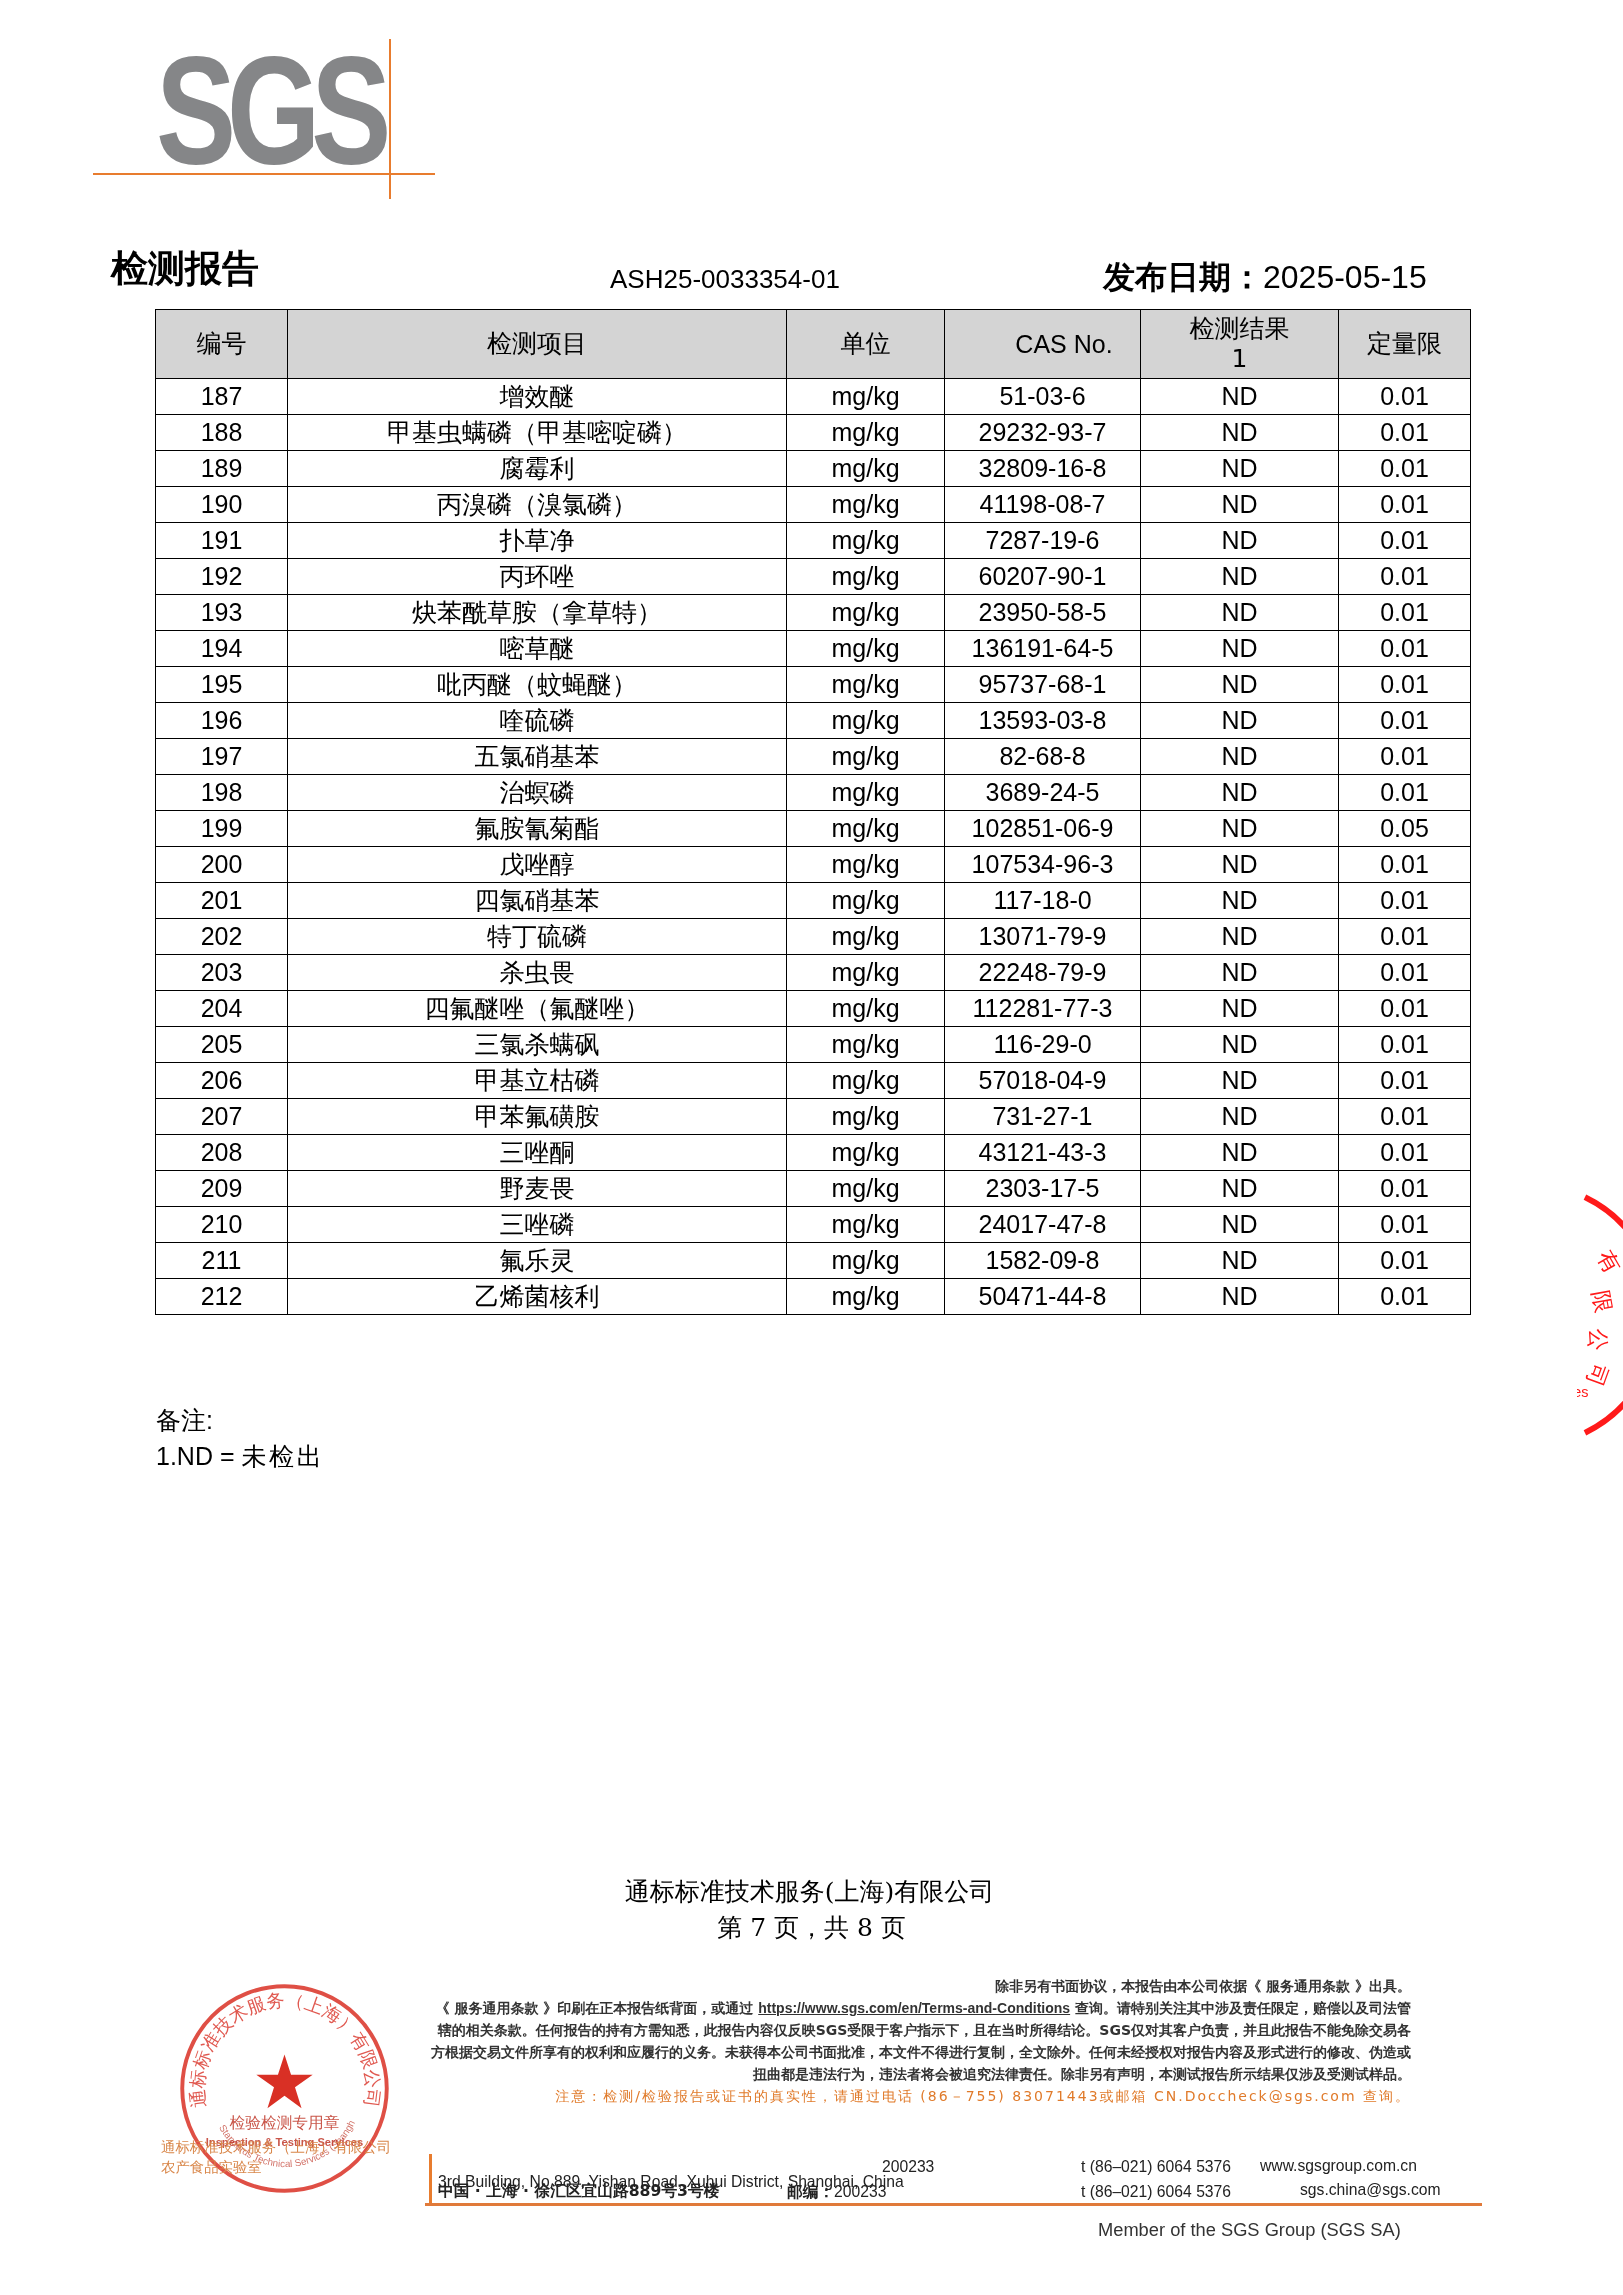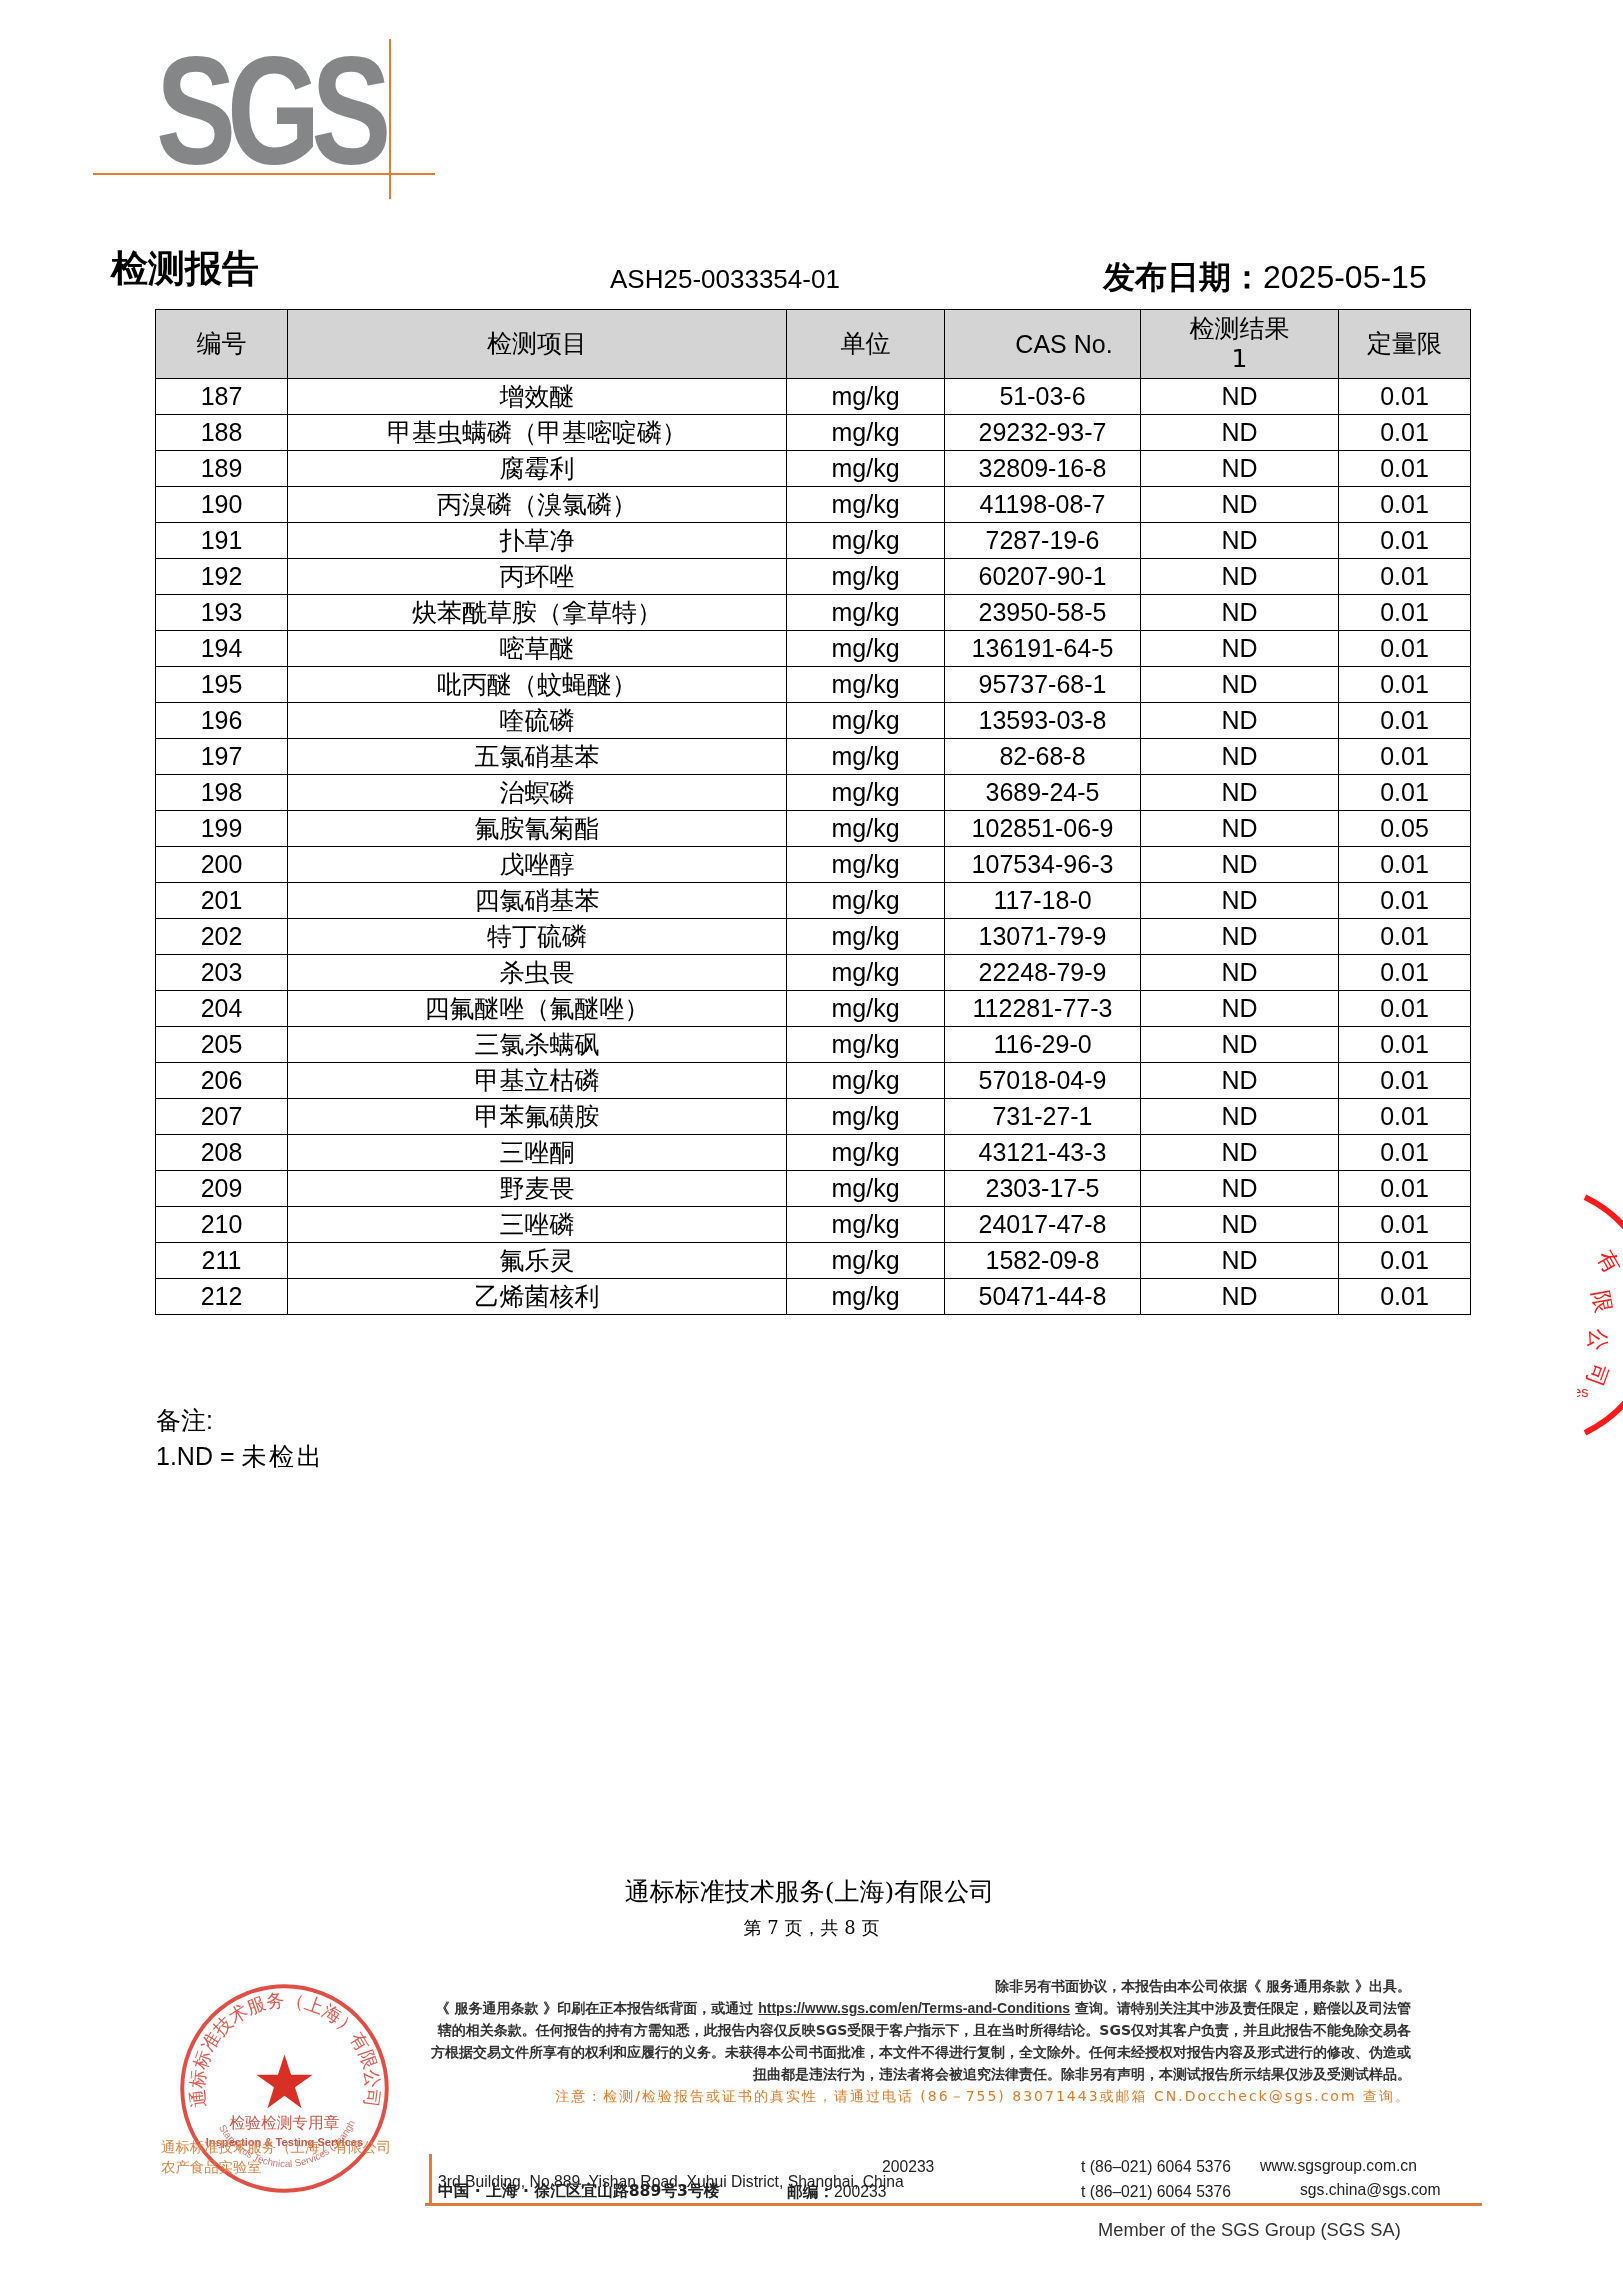--- a/index.html
+++ b/index.html
@@ -29,21 +29,21 @@
   table.results td.cn { font-family:"DejaVu Serif","DejaVu Sans",serif; font-size:25px; }
   
   .notes-title { position:absolute; left:156px; top:1404px; font-size:25px; line-height:33px;
                  font-family:Liberation Sans, sans-serif; }
   .notes-line { position:absolute; left:156px; top:1440px; font-size:25px; line-height:33px; }
   .notes-line .cn { font-family:"DejaVu Serif",serif; letter-spacing:2.6px; }
   
   .company { position:absolute; left:0; width:1623px; top:1875px; text-align:center;
              font-family:"DejaVu Serif",serif; font-size:25px; line-height:33px; margin-left:-2px; }
   .pageinfo { position:absolute; left:0; width:1623px; top:1911px; text-align:center;
-              font-family:"DejaVu Serif",serif; font-size:18px; line-height:33px; }
+              font-family:"DejaVu Serif",serif; font-size:25px; line-height:33px; }
   
   .seal { position:absolute; left:177px; top:1981px; width:215px; height:215px; }
   .lab-name { position:absolute; left:161px; top:2138px; font-size:14.4px; line-height:19.6px; color:#d9874a;
               font-family:"DejaVu Sans",sans-serif; }
   .terms { position:absolute; left:429px; top:1975px; width:982px; font-size:14px; line-height:22px;
            color:#333; font-family:"DejaVu Sans",sans-serif; font-weight:bold;text-align:right; }
   .terms .link { text-decoration:underline; font-family:"Liberation Sans",sans-serif; }
   .terms .notice { color:#e07a2a; letter-spacing:2px; font-weight:normal; }
   .addr-bar { position:absolute; left:429px; top:2154px; width:3.3px; height:49px; background:#e87c2e; }
   .addr { position:absolute; font-size:15.7px; line-height:22px; color:#222;

